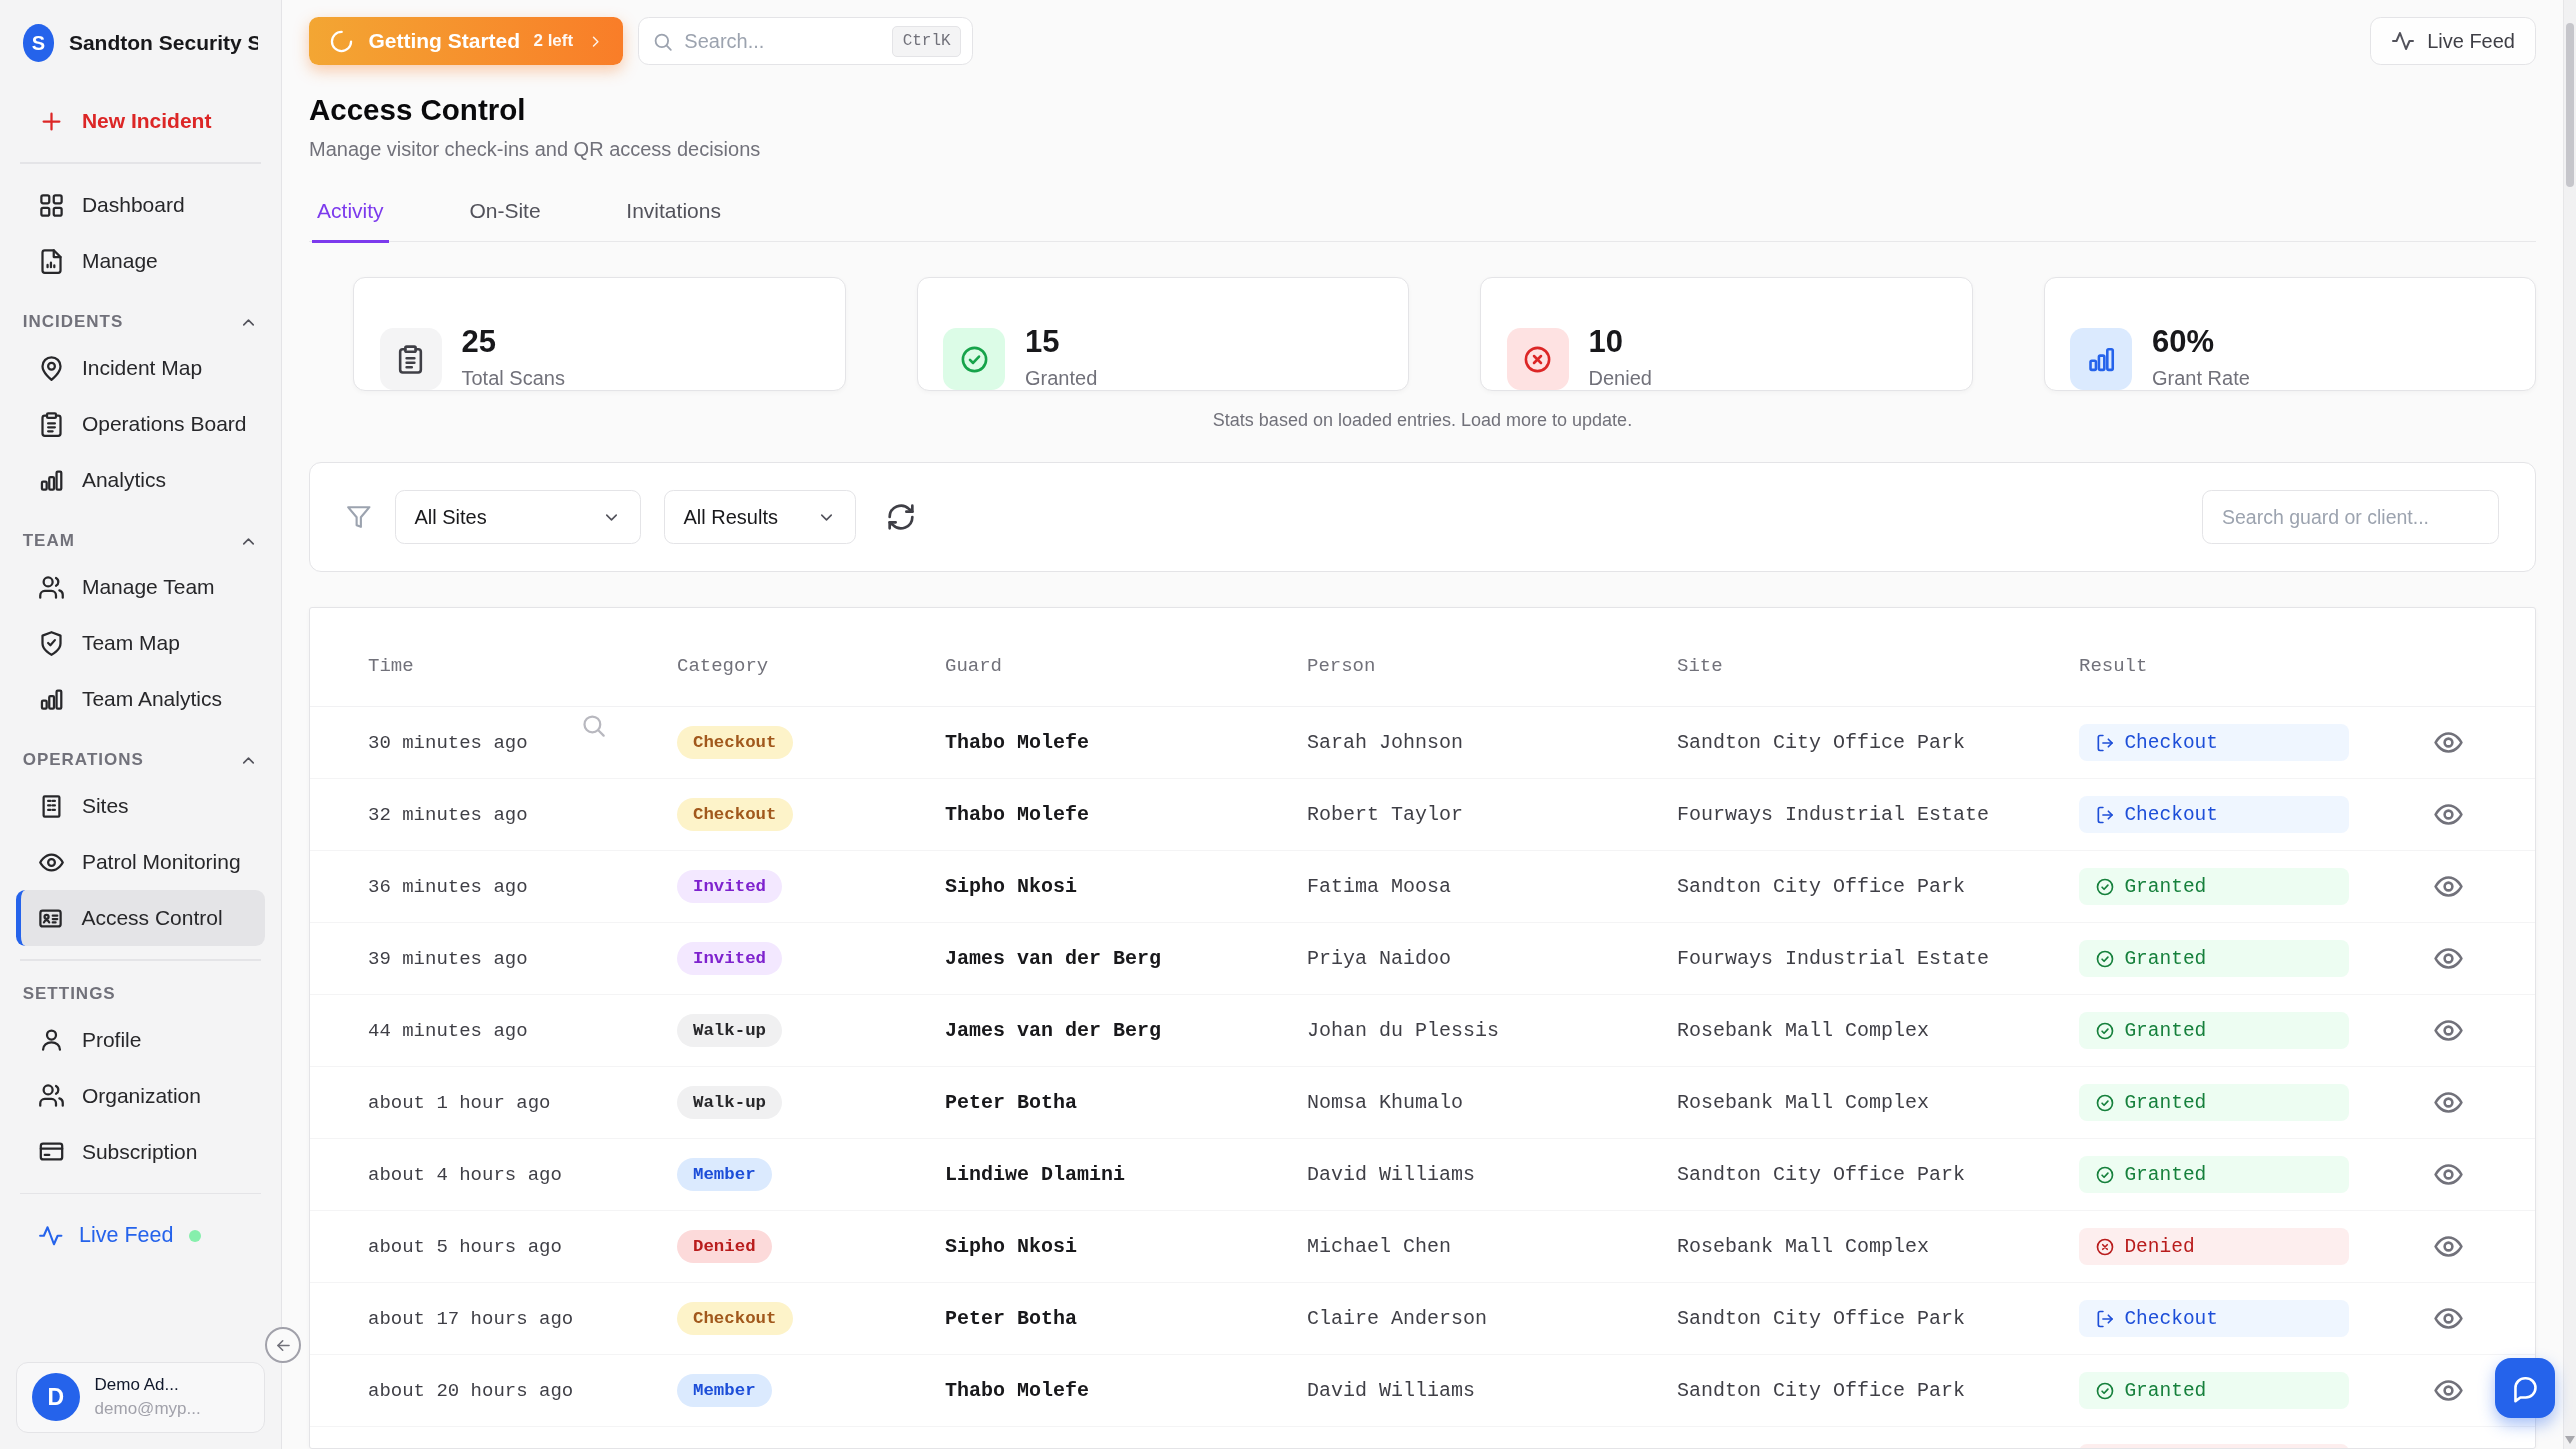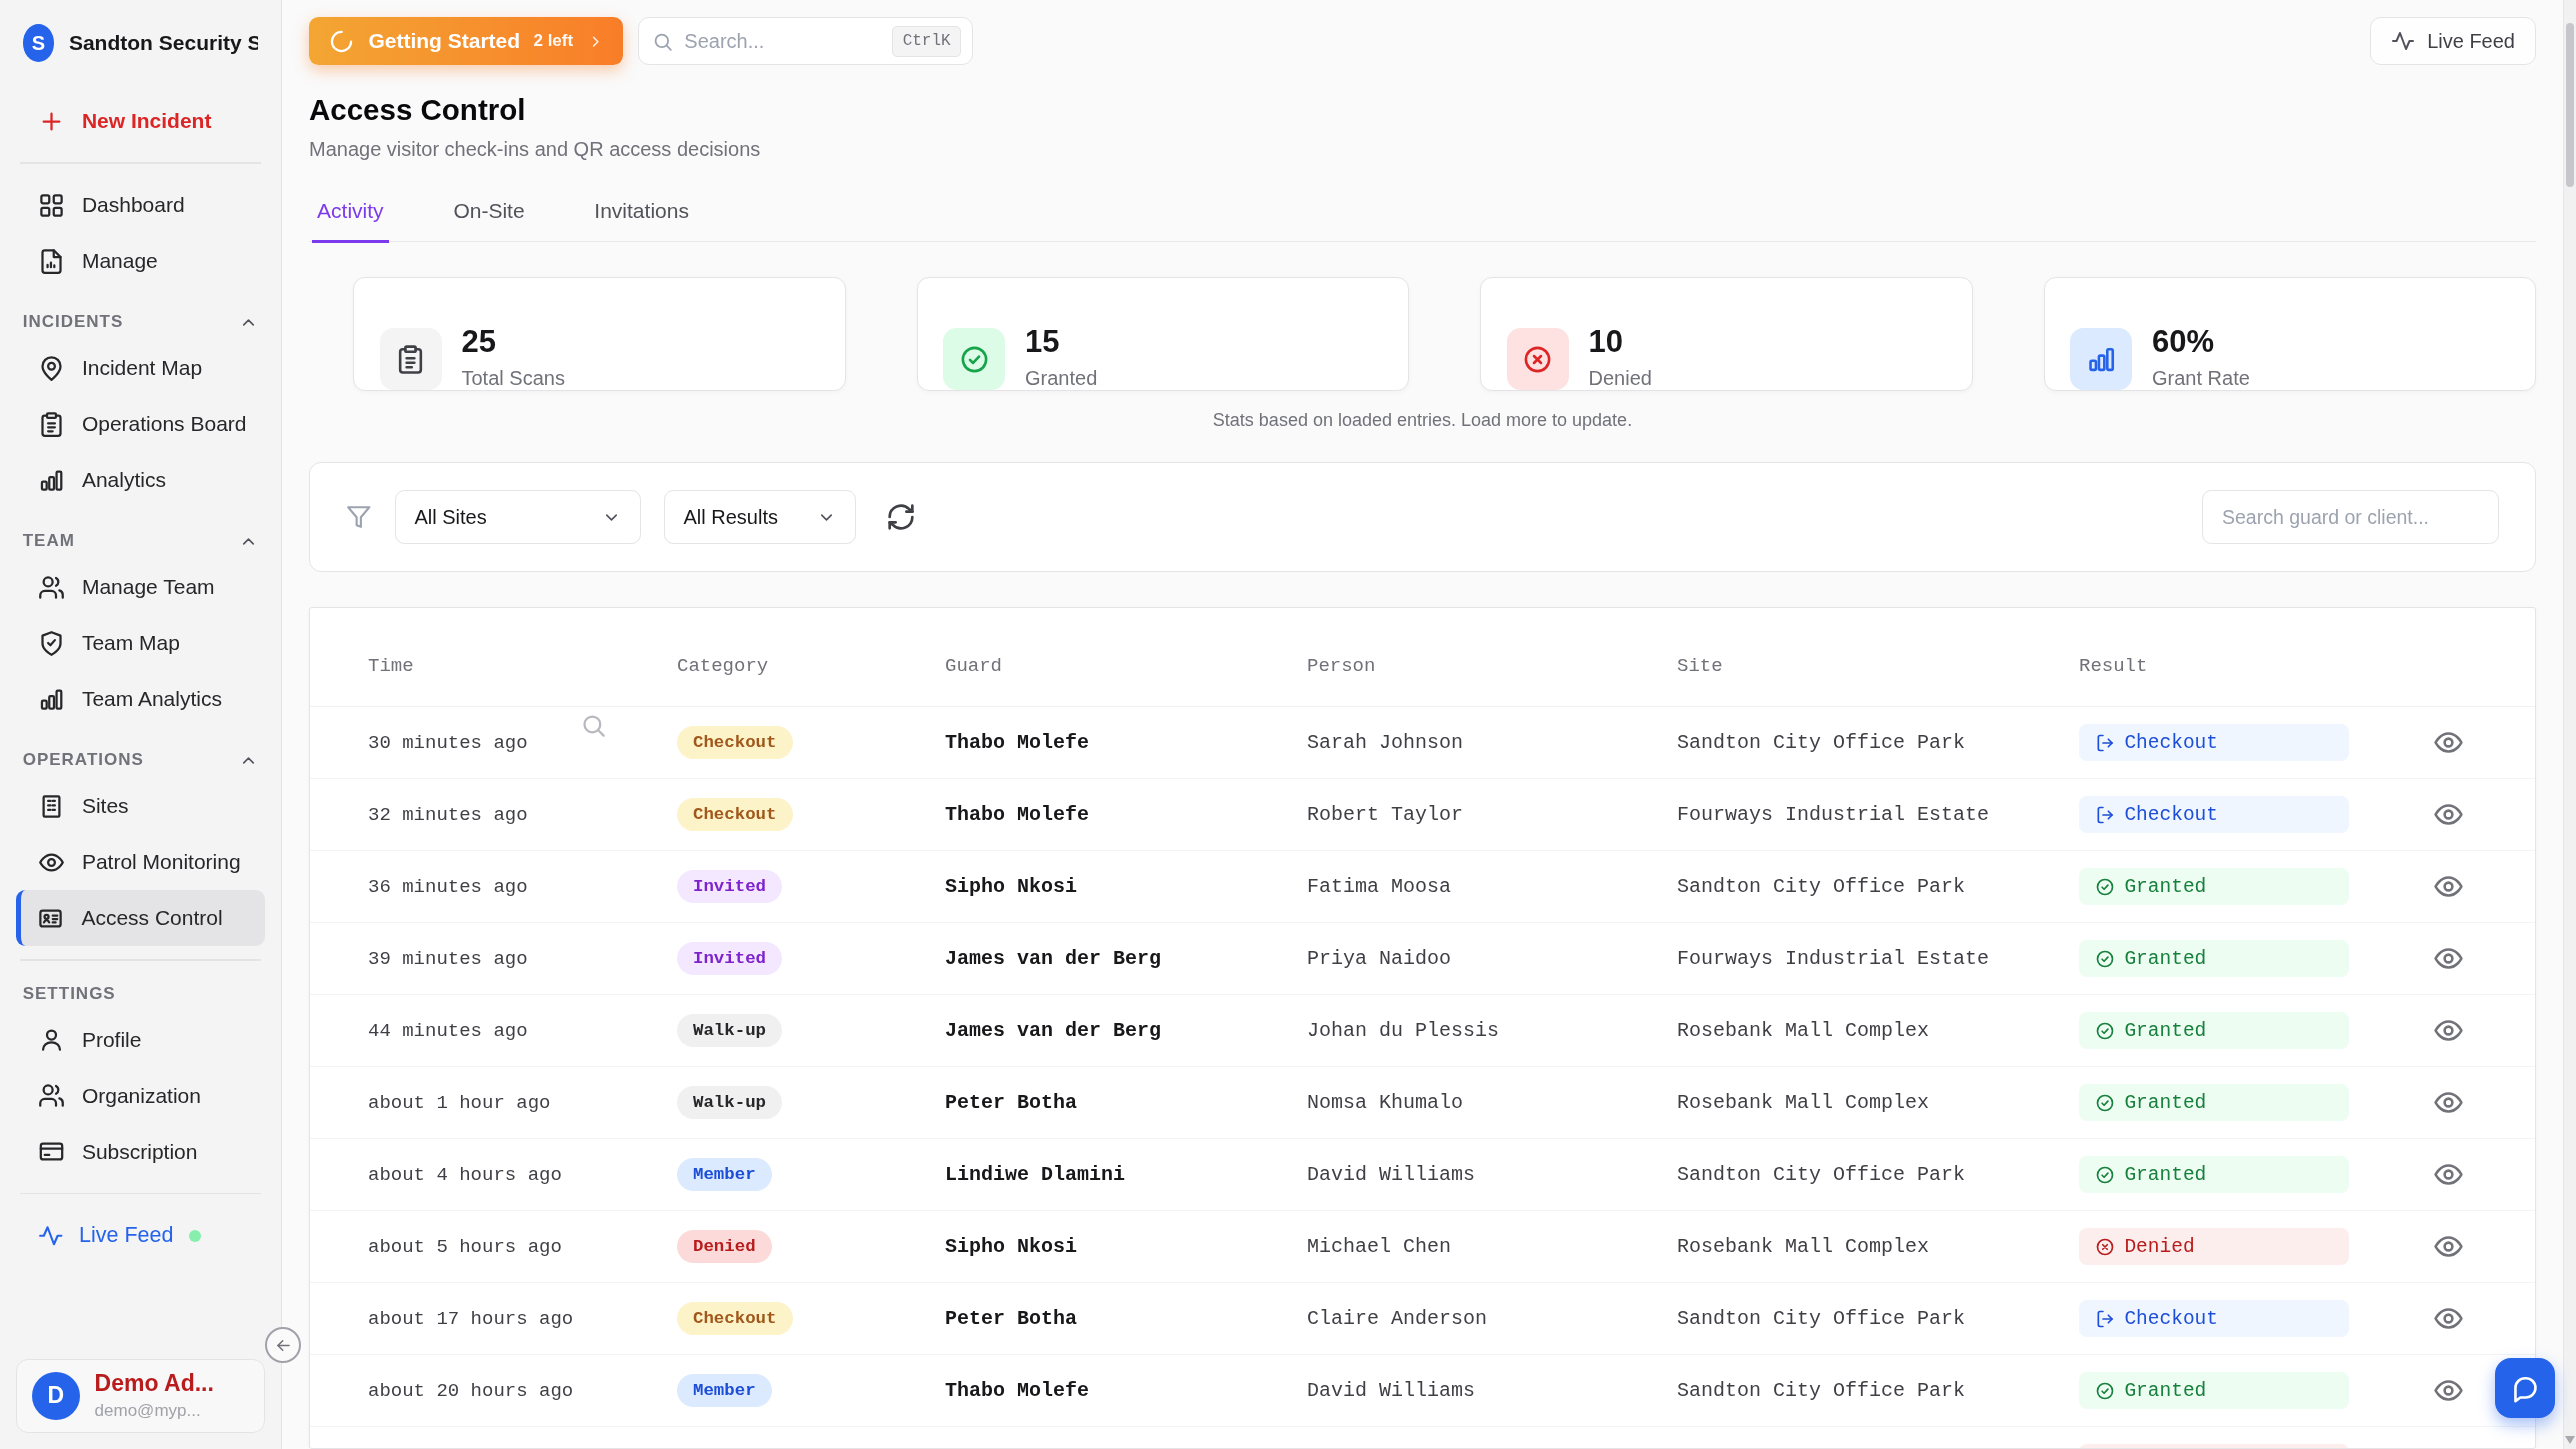--- a/index.html
+++ b/index.html
@@ -32,21 +32,21 @@
     margin:23px 6.7px 8px; color:#71717a; font-size:17px; font-weight:700; letter-spacing:1px; }
   .section-head .ic { width:19px; height:19px; color:#52525b; }
   .livefeed-row { height:56px; display:flex; align-items:center; gap:16px; padding:0 6.7px 0 21.5px;
     color:#2563eb; font-size:21.5px; cursor:pointer; }
   .livefeed-row .ic { width:25.5px; height:25.5px; color:#2563eb; }
   .green-dot { width:12px; height:12px; border-radius:50%; background:#86efac; }
   .user-card { margin-top:auto; border:1.3px solid #e4e4e7; background:#f8f8f9; border-radius:12px;
     padding:10.7px 14.8px; display:flex; align-items:center; gap:14.8px; }
   .user-avatar { width:48px; height:48px; border-radius:50%; background:#2563eb; color:#fff;
     display:flex; align-items:center; justify-content:center; font-size:23px; font-weight:700; }
-  .user-name { font-size:23px; font-weight:700; color:#b91c1c; }
+  .user-name { font-size:17px; font-weight:400; color:#0f172a; }
   .user-email { font-size:17px; color:#a1a1aa; margin-top:4px; }
   .collapse-btn { position:absolute; right:-20px; bottom:86px; width:36px; height:36px; border-radius:50%;
     background:#fafafa; border:2px solid #a1a1aa; color:#71717a; display:flex; align-items:center;
     justify-content:center; cursor:pointer; z-index:6; }
   .collapse-btn .ic { width:19px; height:19px; }
 
   
   .main { flex:1; display:flex; flex-direction:column; padding:0 40px 0 27px; position:relative; }
 
   .topbar { margin-top:17.4px; display:flex; align-items:center; gap:14.8px; }
@@ -67,21 +67,21 @@
     font-family:"Liberation Mono",monospace; font-size:16px; color:#71717a; }
   .livefeed-btn { margin-left:auto; height:48px; border:1.3px solid #e4e4e7; border-radius:10.7px;
     background:rgba(255,255,255,.75); display:inline-flex; align-items:center; gap:12px;
     padding:0 20px; font-size:20px; color:#3f3f46; cursor:pointer; }
   .livefeed-btn .ic { width:24px; height:24px; color:#52525b; }
 
   .page-head { margin-top:28px; }
   .page-title { font-size:29.5px; font-weight:700; color:#09090b; }
   .page-sub { margin-top:10.7px; font-size:20px; color:#71717a; }
 
-  .tabs { margin-top:31px; display:flex; gap:59px; border-bottom:1.3px solid #e8e8ea; padding:0 2.7px; }
+  .tabs { margin-top:31px; display:flex; gap:75px; border-bottom:1.3px solid #e8e8ea; padding:0 2.7px; }
   .tab { font-size:21px; color:#52525b; padding:6.7px 5.4px 17.4px; cursor:pointer;
     border-bottom:3.4px solid transparent; margin-bottom:-2px; }
   .tab.active { color:#7c3aed; border-bottom-color:#7c3aed; font-weight:500; }
 
   .stats-row { margin-top:35px; display:grid; grid-template-columns:repeat(4,1fr); gap:27px; }
   .stat-card { background:#fff; border:1.3px solid #e4e4e7; border-radius:12px; height:114px;
     display:flex; align-items:flex-end; gap:20px; padding:0 25.5px; box-shadow:0 1.3px 4px rgba(0,0,0,.03);margin-left:44px; }
   .stat-icon { width:62px; height:62px; border-radius:13.4px; display:flex; align-items:center; justify-content:center; }
   .stat-icon .ic { width:31px; height:31px; }
   .stat-value { font-size:31px; font-weight:700; color:#18181b; }

